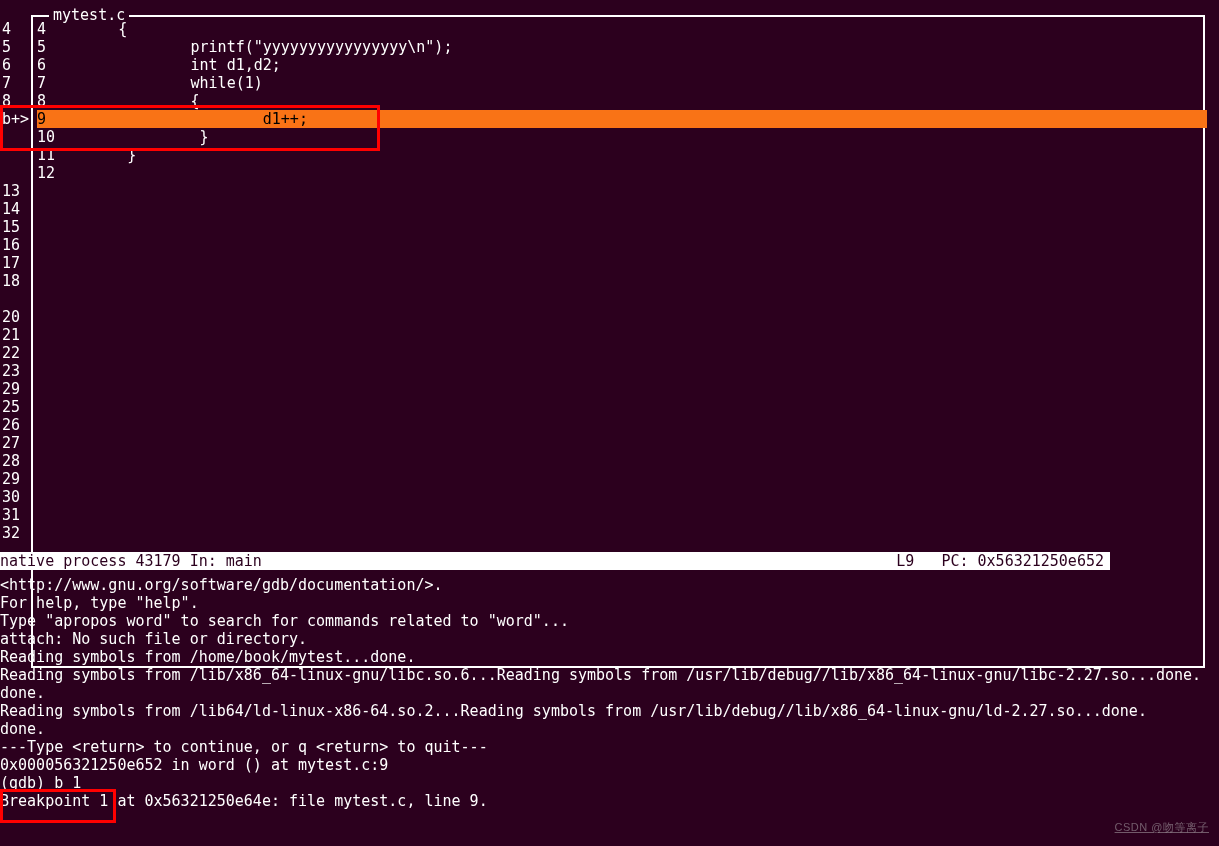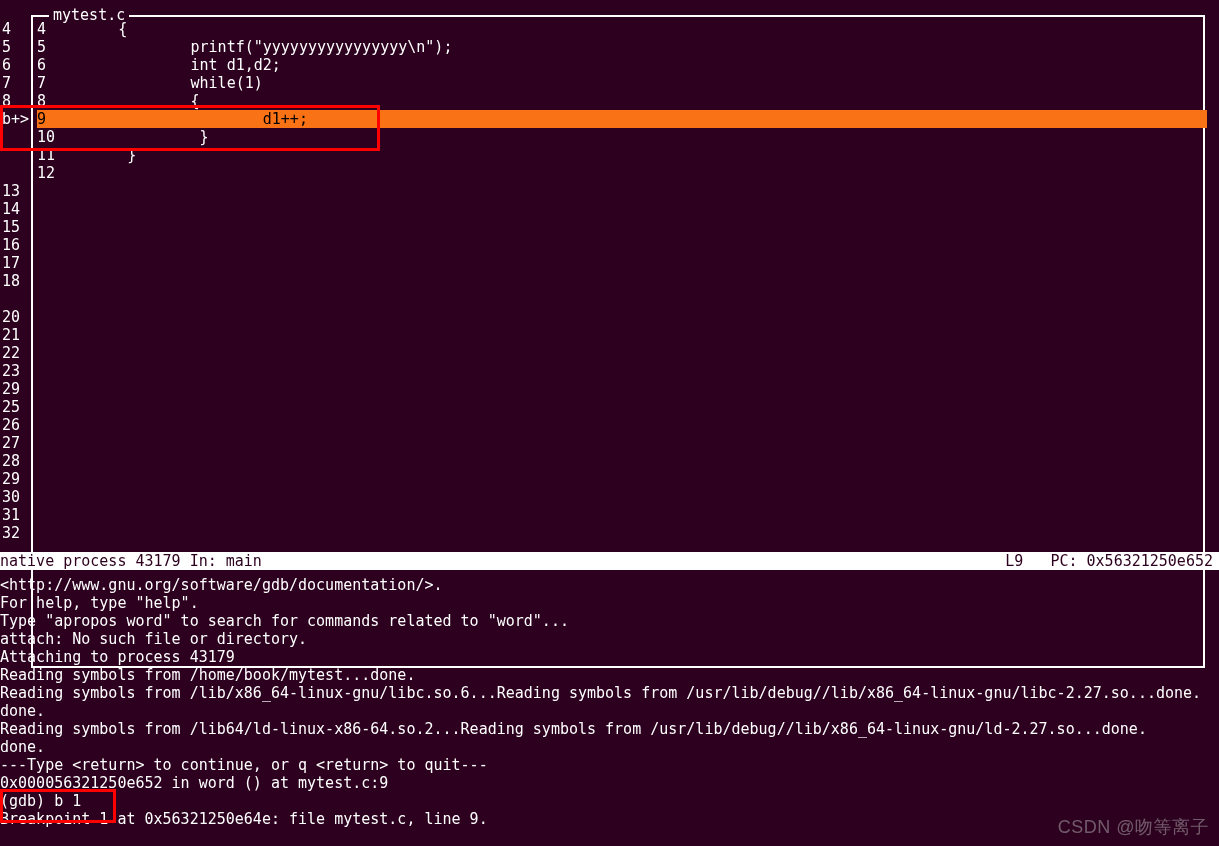--- a/index.html
+++ b/index.html
@@ -57,21 +57,21 @@
     color: #ffffff;
   }
   .code-line.hl {
     background: #f97316;
     color: #000000;
   }
   .status-bar {
     position: absolute;
     top: 552px;
     left: 0;
-    width: 1219px;
+    width: 1110px;
     height: 18px;
     background: #ffffff;
     color: #2c001e;
   }
   .status-left {
     position: absolute;
     left: 0;
     white-space: pre;
   }
   .status-right {
@@ -125,22 +125,23 @@
     height: 16px;
     background: #ffffff;
     vertical-align: middle;
   }
   .watermark {
     position: absolute;
     right: 10px;
     bottom: 10px;
     color: rgba(200,200,200,0.45);
     font-family: sans-serif;
-    font-size: 18px;
+    font-size: 11px;
     letter-spacing: 0.5px;
+    text-decoration: underline;
   }
 </style>
 </head>
 <body>
 
 <div class="gutter" style="position:absolute; left:0; top:20px; width:31px; text-align:left; padding-left:2px;">
   <div class="gline">4</div>
   <div class="gline">5</div>
   <div class="gline">6</div>
   <div class="gline">7</div>
@@ -197,21 +198,20 @@
 <div class="status-bar">
   <span class="status-left">native process 43179 In: main</span>
   <span class="status-right">L9   PC: 0x56321250e652</span>
 </div>
 
 <div class="console-area">
   <div class="console-line">&lt;http://www.gnu.org/software/gdb/documentation/&gt;.</div>
   <div class="console-line">For help, type "help".</div>
   <div class="console-line">Type "apropos word" to search for commands related to "word"...</div>
   <div class="console-line">attach: No such file or directory.</div>
-  <div class="console-line">Attaching to process 43179</div>
   <div class="console-line">Reading symbols from /home/book/mytest...done.</div>
   <div class="console-line">Reading symbols from /lib/x86_64-linux-gnu/libc.so.6...Reading symbols from /usr/lib/debug//lib/x86_64-linux-gnu/libc-2.27.so...done.</div>
   <div class="console-line">done.</div>
   <div class="console-line">Reading symbols from /lib64/ld-linux-x86-64.so.2...Reading symbols from /usr/lib/debug//lib/x86_64-linux-gnu/ld-2.27.so...done.</div>
   <div class="console-line">done.</div>
   <div class="console-line">---Type &lt;return&gt; to continue, or q &lt;return&gt; to quit---</div>
   <div class="console-line">0x000056321250e652 in word () at mytest.c:9</div>
   <div class="console-line">(gdb) b 1</div>
   <div class="console-line">Breakpoint 1 at 0x56321250e64e: file mytest.c, line 9.</div>
 </div>

